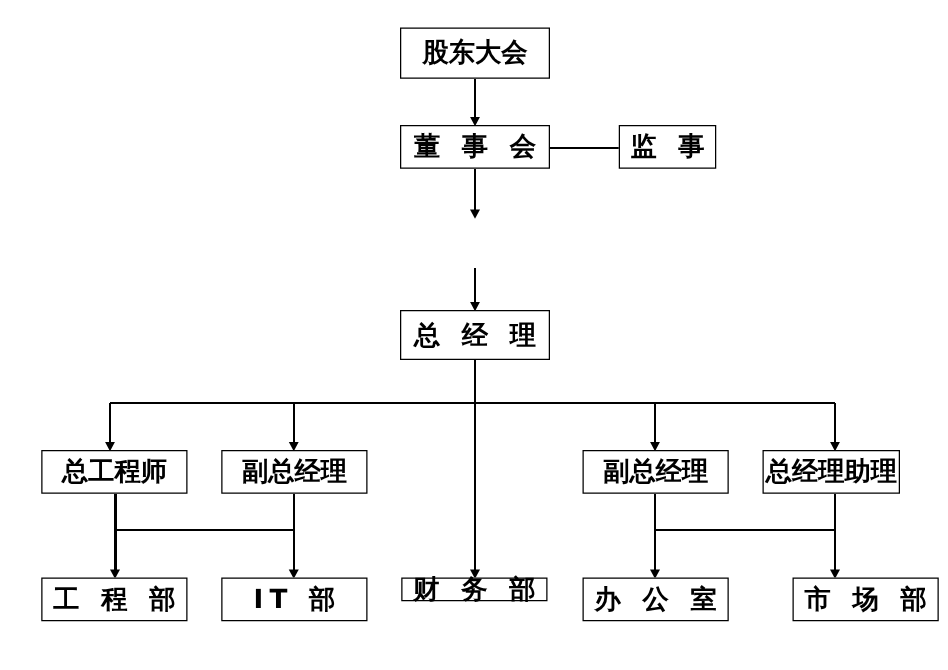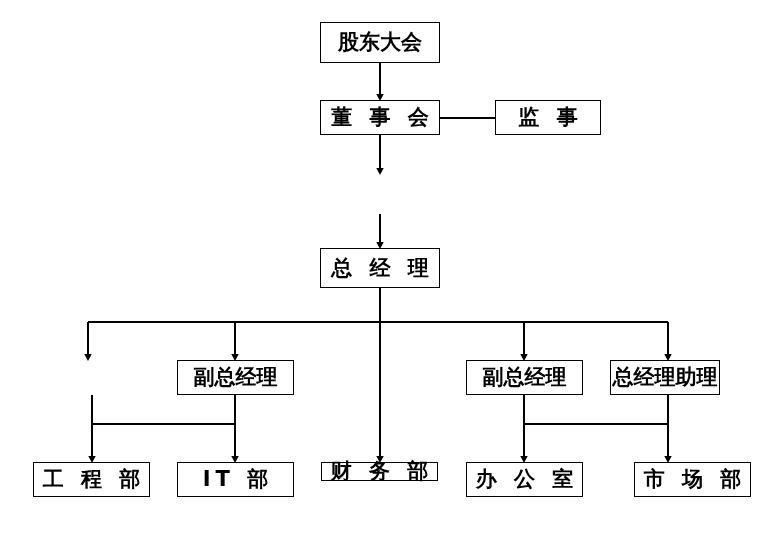--- a/index.html
+++ b/index.html
@@ -92,25 +92,26 @@
       <line x1="668" y1="395" x2="668" y2="457" marker-end="url(#arrowhead)"></line>
 
       <line x1="524" y1="424" x2="668" y2="424"></line>
     </g>
   </svg>
 
   <div class="node-box tight" style="left:320px;top:22px;width:120px;height:41px;">股东大会</div>
 
   <div class="node-box spaced" style="left:320px;top:100px;width:120px;height:35px;">董 事 会</div>
 
-  <div class="node-box spaced" style="left:495px;top:100px;width:106px;height:35px;">监 事</div>
+  <div class="node-box spaced" style="left:495px;top:100px;width:78px;height:35px;">监 事</div>
 
 
   <div class="node-box spaced" style="left:320px;top:248px;width:120px;height:40px;">总 经 理</div>
 
+  <div class="node-box tight" style="left:33px;top:360px;width:117px;height:35px;">总工程师</div>
 
   <div class="node-box tight" style="left:177px;top:360px;width:117px;height:35px;">副总经理</div>
 
   <div class="node-box tight" style="left:466px;top:360px;width:117px;height:35px;">副总经理</div>
 
   <div class="node-box tight" style="left:610px;top:360px;width:110px;height:35px;">总经理助理</div>
 
   <div class="node-box spaced" style="left:33px;top:462px;width:117px;height:35px;">工 程 部</div>
 
   <div class="node-box spaced" style="left:177px;top:462px;width:117px;height:35px;">IT 部</div>

